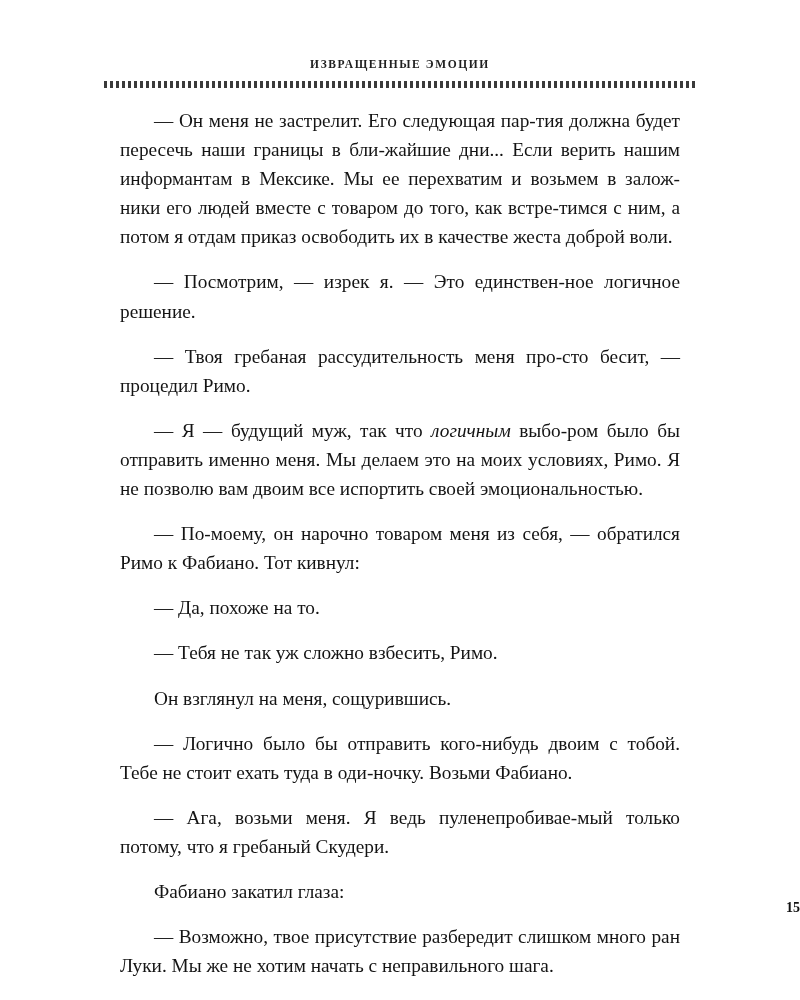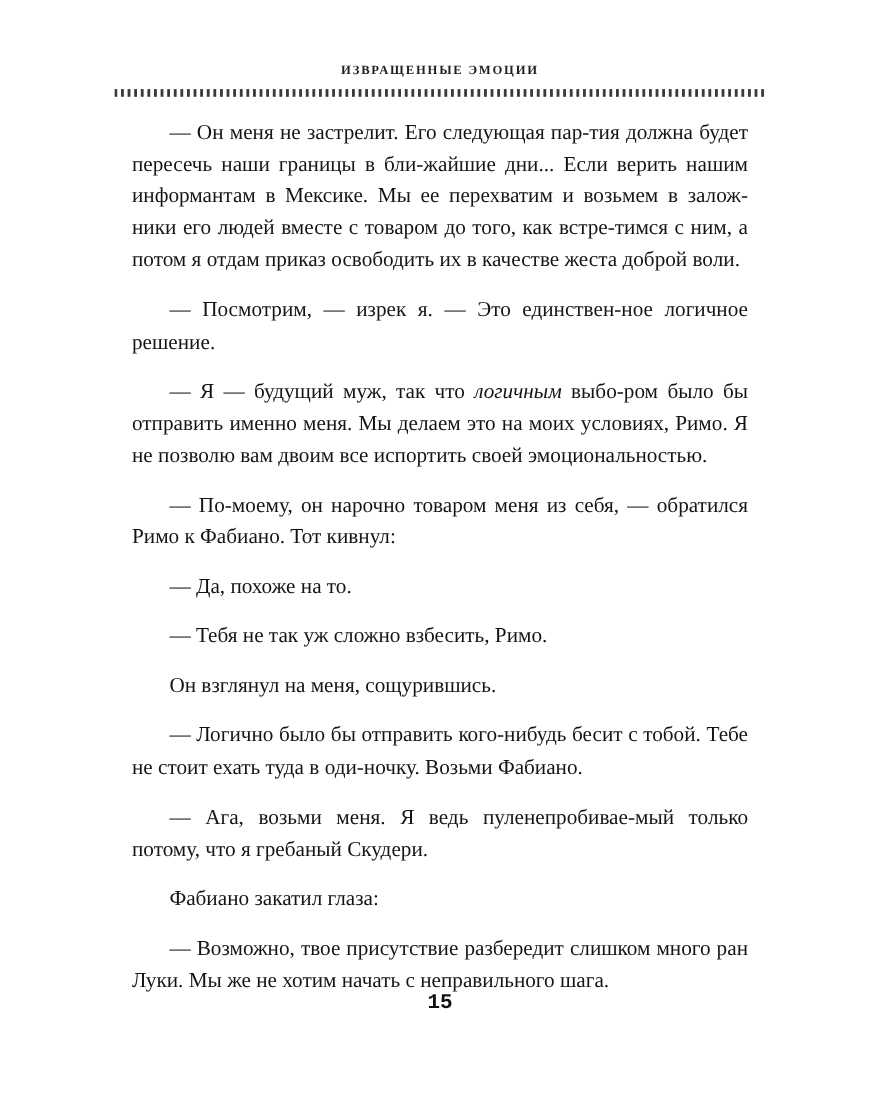--- a/index.html
+++ b/index.html
@@ -59,47 +59,48 @@
     hyphens: manual;
   }
   em {
     font-style: italic;
   }
   .folio {
     position: absolute;
     left: 0;
     right: 0;
     top: 900px;
-    text-align: center;
-    font-family: Liberation Mono, monospace;
-    font-size: 19px;
+    text-align: right;
+    font-family: Liberation Serif, serif;
+    font-size: 14px;
     font-weight: bold;
     color: #111111;
   }
 </style>
 </head>
 <body>
 
 <div class="page">
 
   <div class="running-head">ИЗВРАЩЕННЫЕ ЭМОЦИИ</div>
 
   <div class="rule"></div>
 
   <div class="body-text">
     <p>— Он меня не застрелит. Его следующая пар-тия должна будет пересечь наши границы в бли-жайшие дни... Если верить нашим информантам в Мексике. Мы ее перехватим и возьмем в залож-ники его людей вместе с товаром до того, как встре-тимся с ним, а потом я отдам приказ освободить их в качестве жеста доброй воли.</p>
     <p>— Посмотрим, — изрек я. — Это единствен-ное логичное решение.</p>
+    <p>— Твоя гребаная рассудительность меня про-сто бесит, — процедил Римо.</p>
     <p>
       <span>— Я — будущий муж, так что </span><em>логичным</em><span> выбо-ром было бы отправить именно меня. Мы делаем это на моих условиях, Римо. Я не позволю вам двоим все испортить своей эмоциональностью.</span>
     </p>
     <p>— По-моему, он нарочно товаром меня из себя, — обратился Римо к Фабиано. Тот кивнул:</p>
     <p>— Да, похоже на то.</p>
     <p>— Тебя не так уж сложно взбесить, Римо.</p>
     <p>Он взглянул на меня, сощурившись.</p>
-    <p>— Логично было бы отправить кого-нибудь бесит с тобой. Тебе не стоит ехать туда в оди-ночку. Возьми Фабиано.</p>
+    <p>— Логично было бы отправить кого-нибудь двоим с тобой. Тебе не стоит ехать туда в оди-ночку. Возьми Фабиано.</p>
     <p>— Ага, возьми меня. Я ведь пуленепробивае-мый только потому, что я гребаный Скудери.</p>
     <p>Фабиано закатил глаза:</p>
     <p>— Возможно, твое присутствие разбередит слишком много ран Луки. Мы же не хотим начать с неправильного шага.</p>
   </div>
 
   <div class="folio">15</div>
 
 </div>
 
 </body></html>

